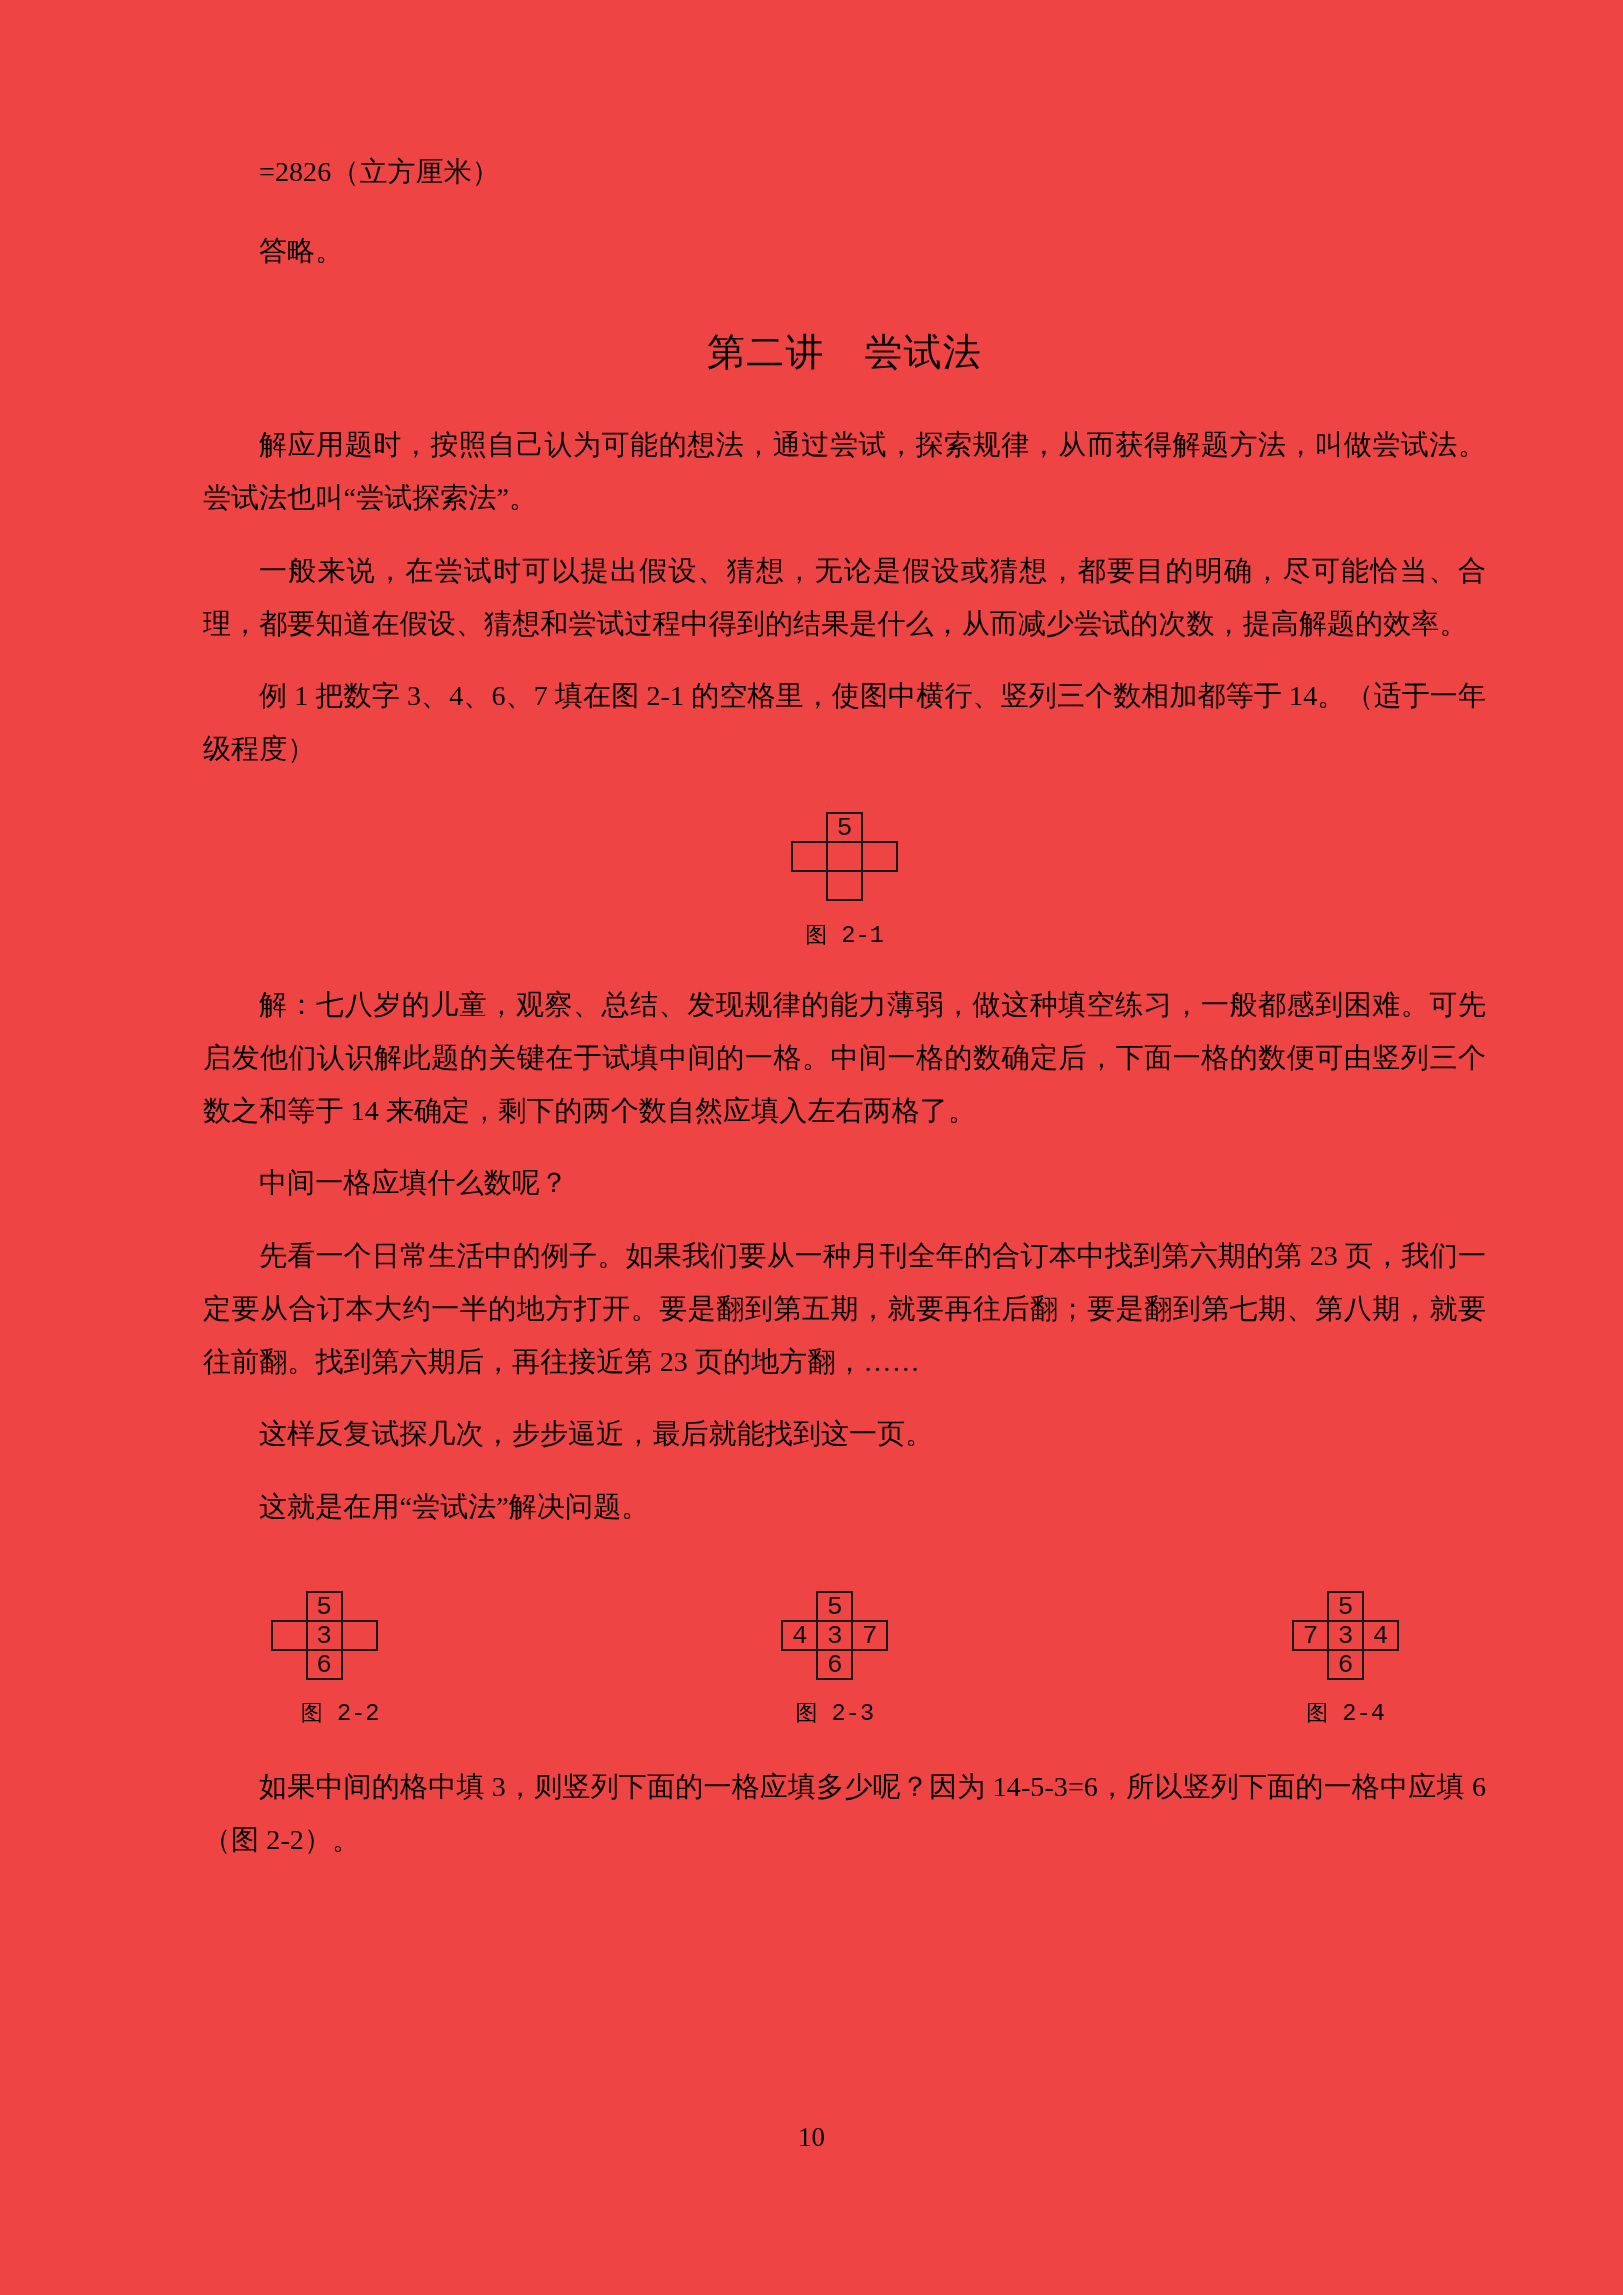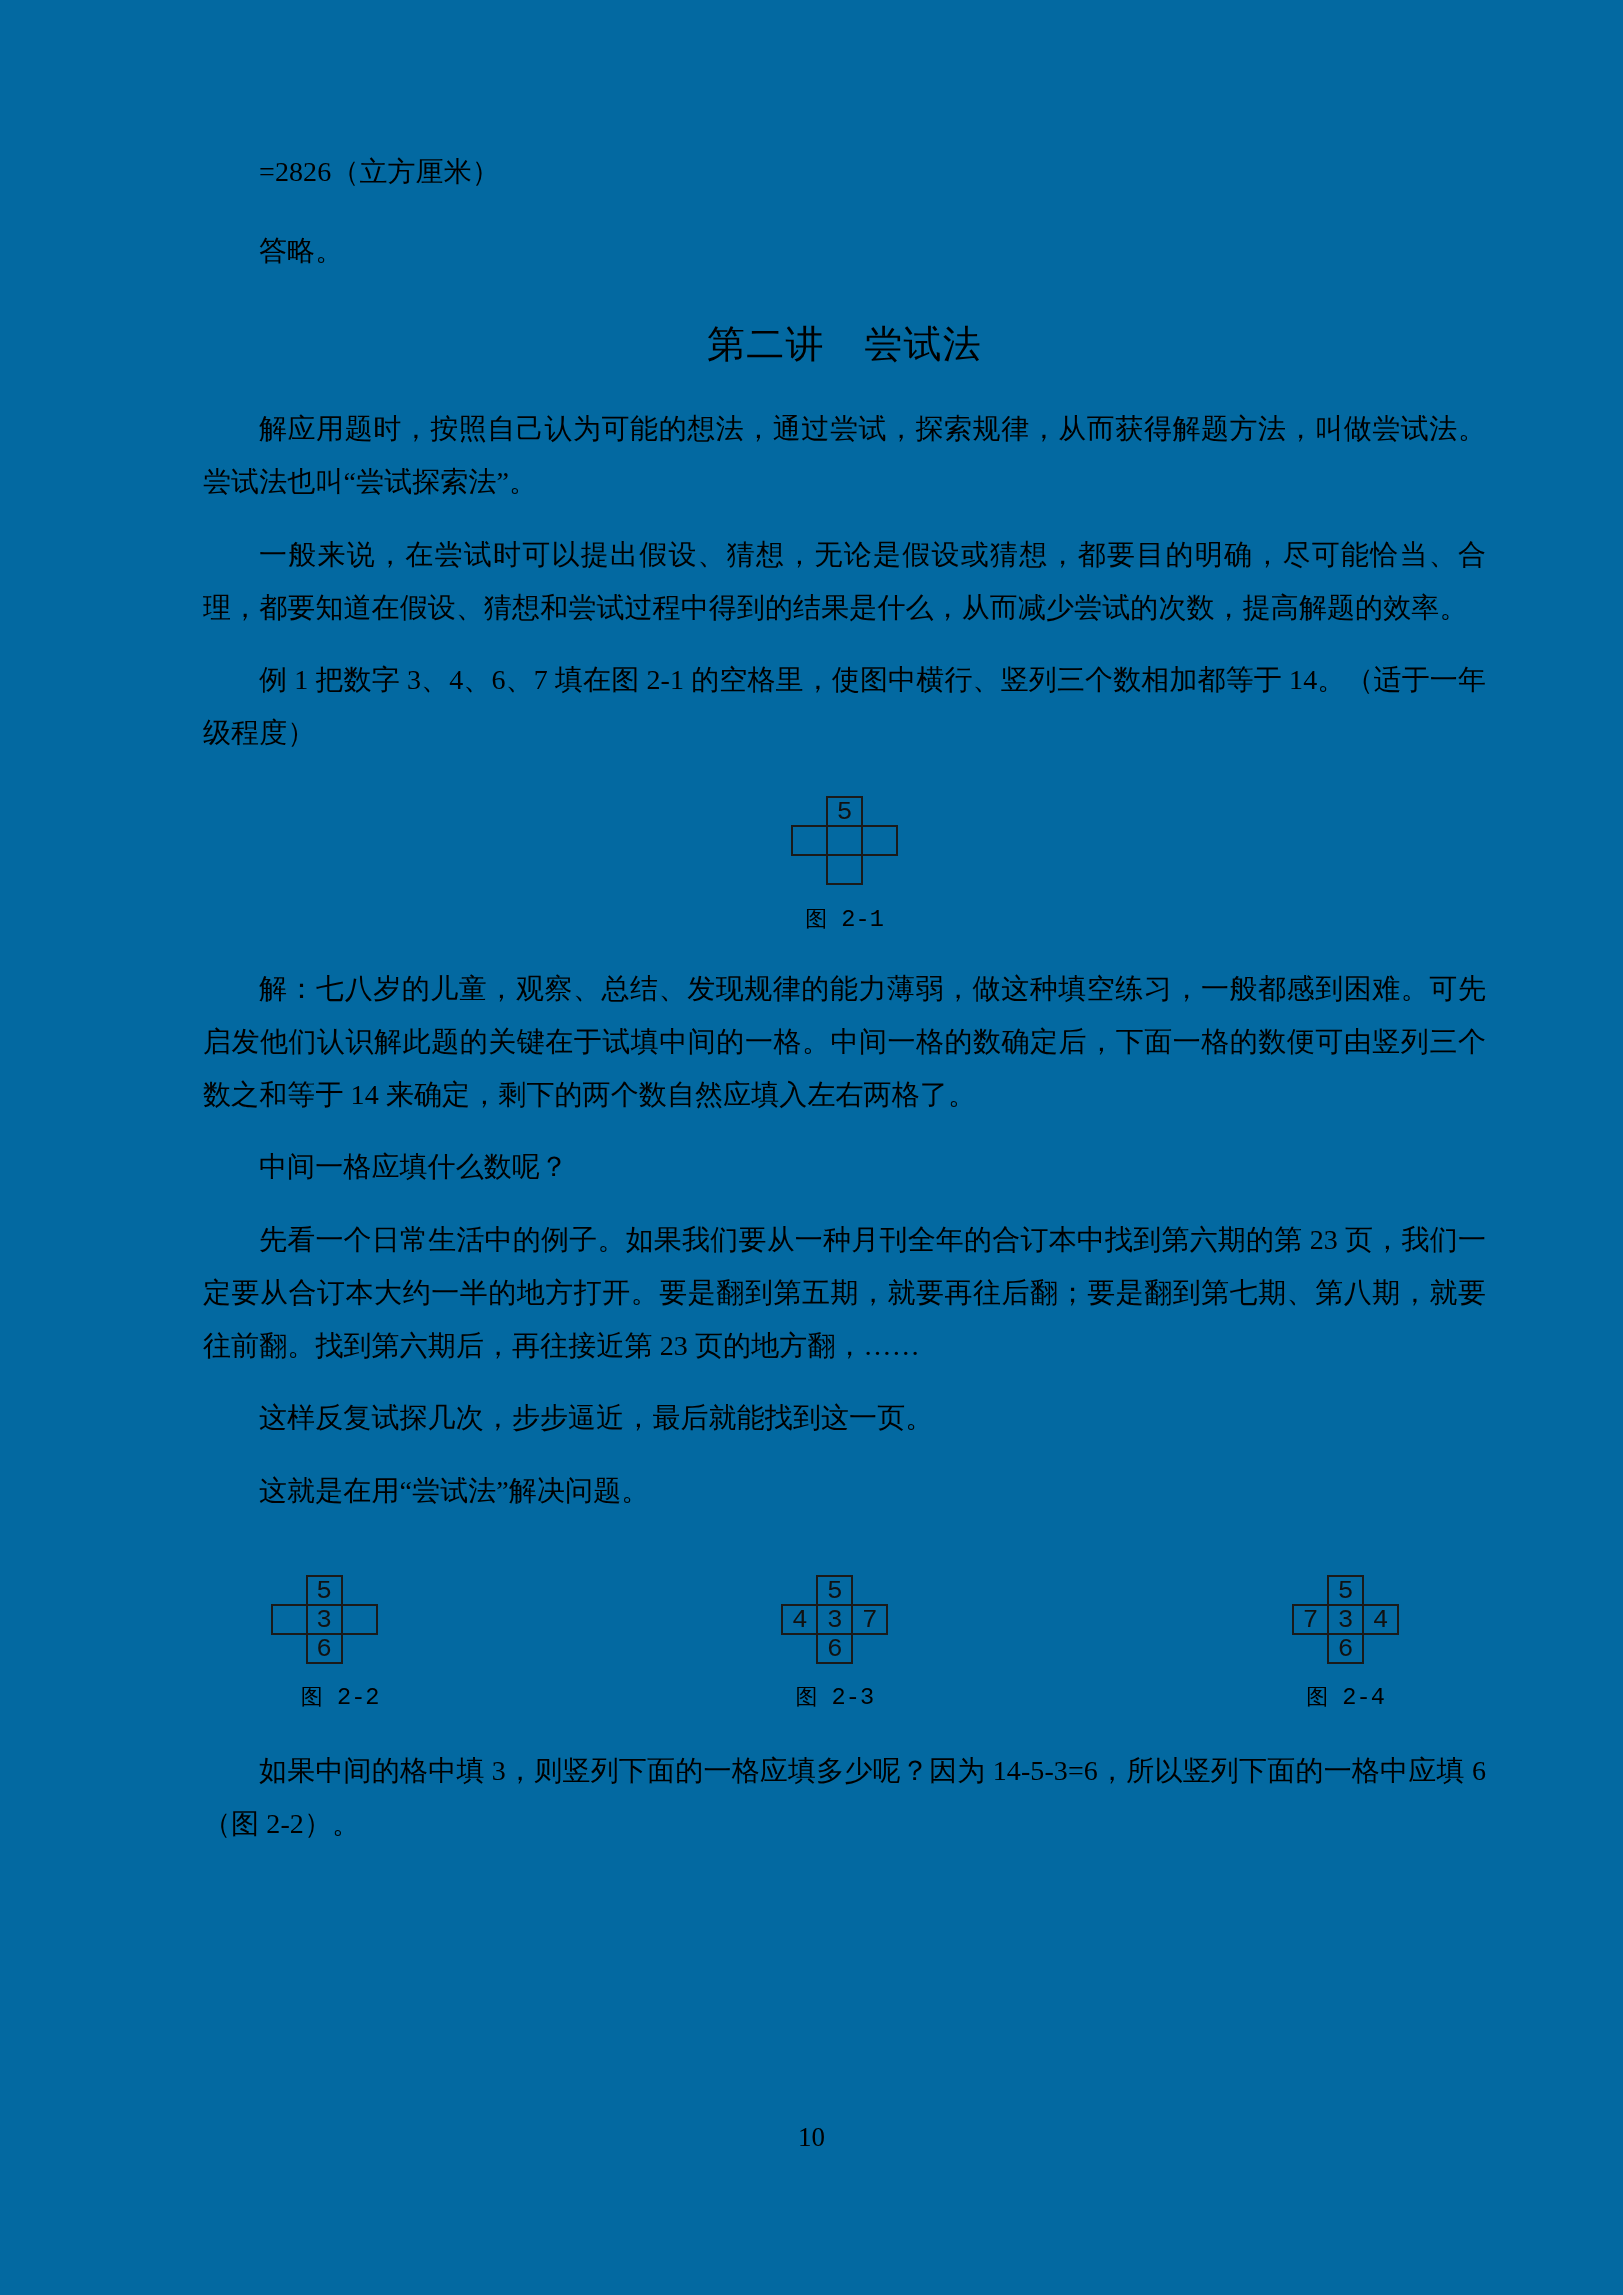--- a/index.html
+++ b/index.html
@@ -8,21 +8,21 @@
     background: #ffffff;
   }
   body {
     font-family: "Liberation Serif", "DejaVu Serif", serif;
     color: #000000;
   }
   .page {
     position: relative;
     width: 1623px;
     height: 2295px;
-    background: #0369a1;
+    background: #ef4444;
     box-sizing: border-box;
     padding: 0;
     overflow: hidden;
   }
   .content {
     position: absolute;
     left: 203px;
     top: 0;
     width: 1283px;
   }
@@ -36,21 +36,21 @@
     letter-spacing: 0.1px;
   }
   .indent {
     text-indent: 56px;
   }
   .chapter-title {
     font-size: 38px;
     line-height: 56px;
     text-align: center;
     font-weight: normal;
-    margin: 4px;
+    margin: 12px;
     letter-spacing: 1.3px;
   }
   
   .fig-block {
     text-align: center;
   }
   .cross {
     display: inline-block;
     position: relative;
   }

